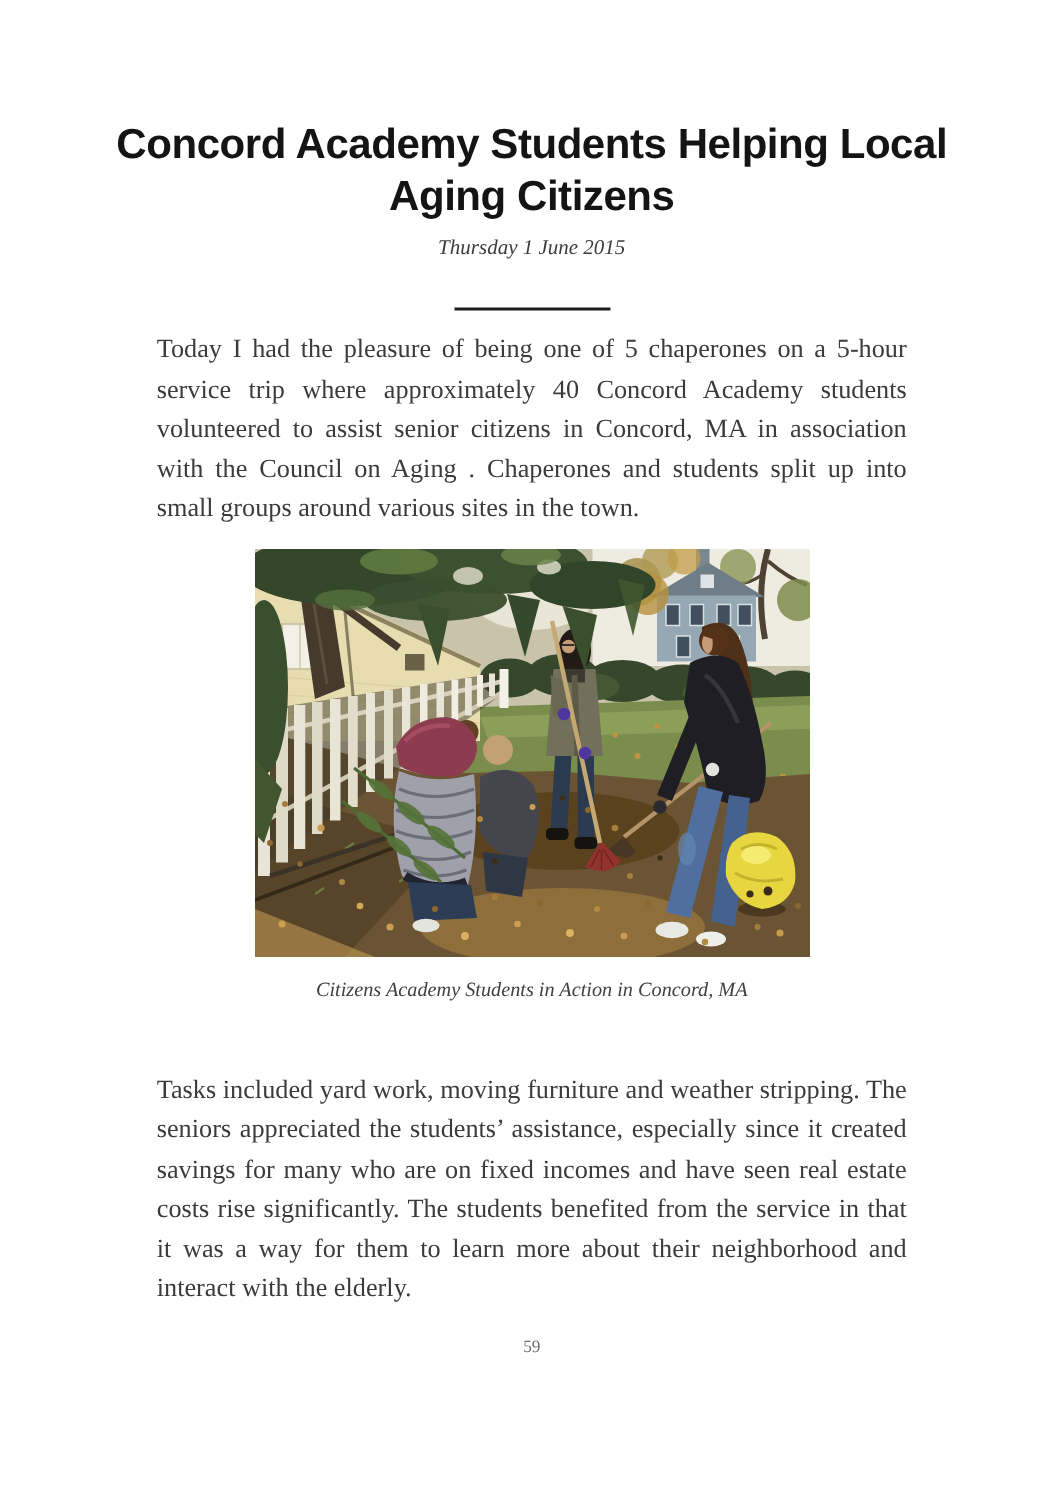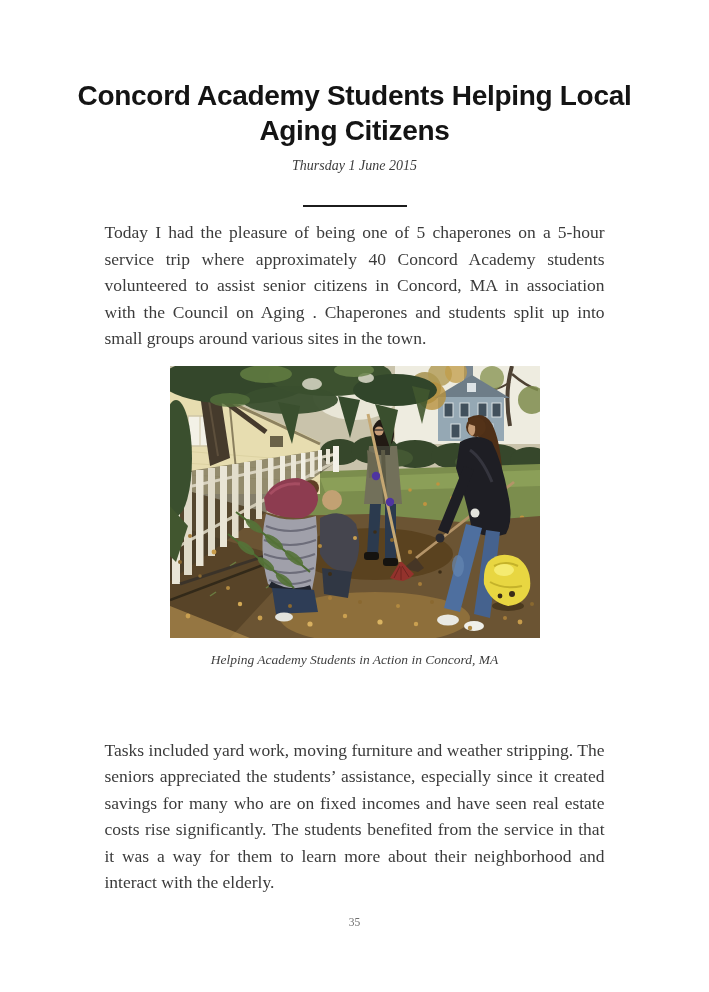--- a/index.html
+++ b/index.html
@@ -11,21 +11,21 @@
            font-size:28px; line-height:35px; letter-spacing:-0.3px;
            color:#141414; text-align:center; max-width:560px; margin:0 auto; }
   .date  { font-style:italic; font-size:14px; line-height:18px;
            color:#3c3c3c; text-align:center; margin-top:9px; }
 
   .divider { width:104px; border-bottom:2px solid #1c1c1c; margin:30px auto 0; }
 
   .para { width:500px; margin:0 auto; font-size:17.5px; line-height:26.5px;
           color:#3b3b3b; text-align:justify; text-align-last:left; }
   .para-1 { margin-top:12px;font-family:Liberation Serif, serif; }
-  .para-2 { margin-top:68px; }
+  .para-2 { margin-top:44px; }
 
   figure { margin:14px auto 0; width:370px; padding:0; }
   figure svg { display:block; }
   figcaption { margin-top:13px; width:500px; margin-left:-65px;
                text-align:center; font-style:italic; font-size:13.5px;
                line-height:18px; color:#3f3f3f; }
 
   .page-number { margin-top:20px; text-align:center; font-size:11.5px;
                  color:#6e6e6e; }
 </style>
@@ -292,20 +292,20 @@
         <g fill="#557338" opacity=".9">
           <ellipse cx="84" cy="160" rx="10" ry="4" transform="rotate(38 84 160)"></ellipse>
           <ellipse cx="104" cy="176" rx="11" ry="4.5" transform="rotate(38 104 176)"></ellipse>
           <ellipse cx="124" cy="192" rx="11" ry="4.5" transform="rotate(38 124 192)"></ellipse>
           <ellipse cx="76" cy="182" rx="10" ry="4" transform="rotate(38 76 182)"></ellipse>
           <ellipse cx="96" cy="198" rx="10" ry="4" transform="rotate(38 96 198)"></ellipse>
           <ellipse cx="114" cy="214" rx="10" ry="4" transform="rotate(38 114 214)"></ellipse>
         </g>
       </g>
     </svg>
-    <figcaption>Helping Academy Students in Action in Concord, MA</figcaption>
+    <figcaption>Citizens Academy Students in Action in Concord, MA</figcaption>
   </figure>
 
   <p class="para para-2">Tasks included yard work, moving furniture and weather stripping. The seniors appreciated the students’ assistance, especially since it created savings for many who are on fixed incomes and have seen real estate costs rise significantly. The students benefited from the service in that it was a way for them to learn more about their neighborhood and interact with the elderly.</p>
 
-  <div class="page-number">35</div>
+  <div class="page-number">59</div>
 
 </div>
 
 </body></html>

